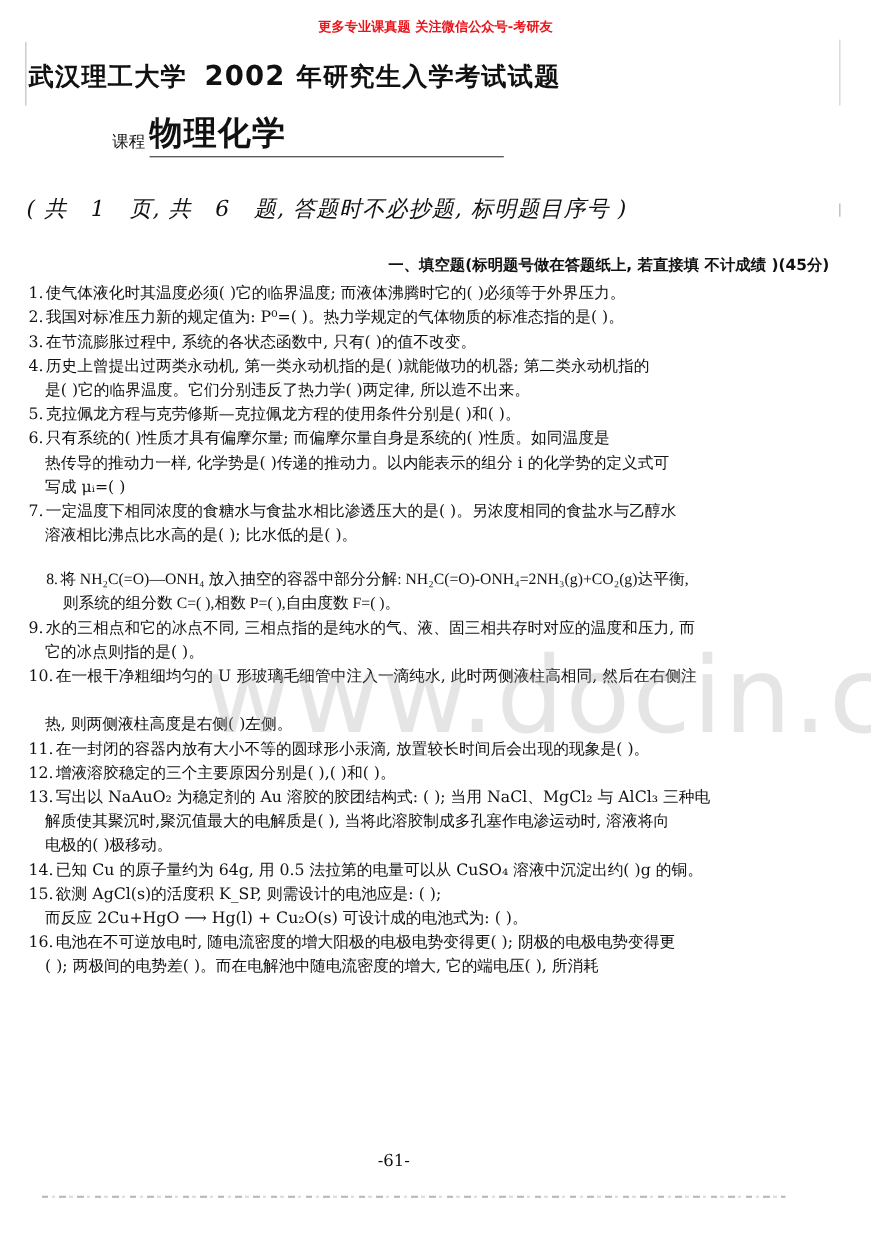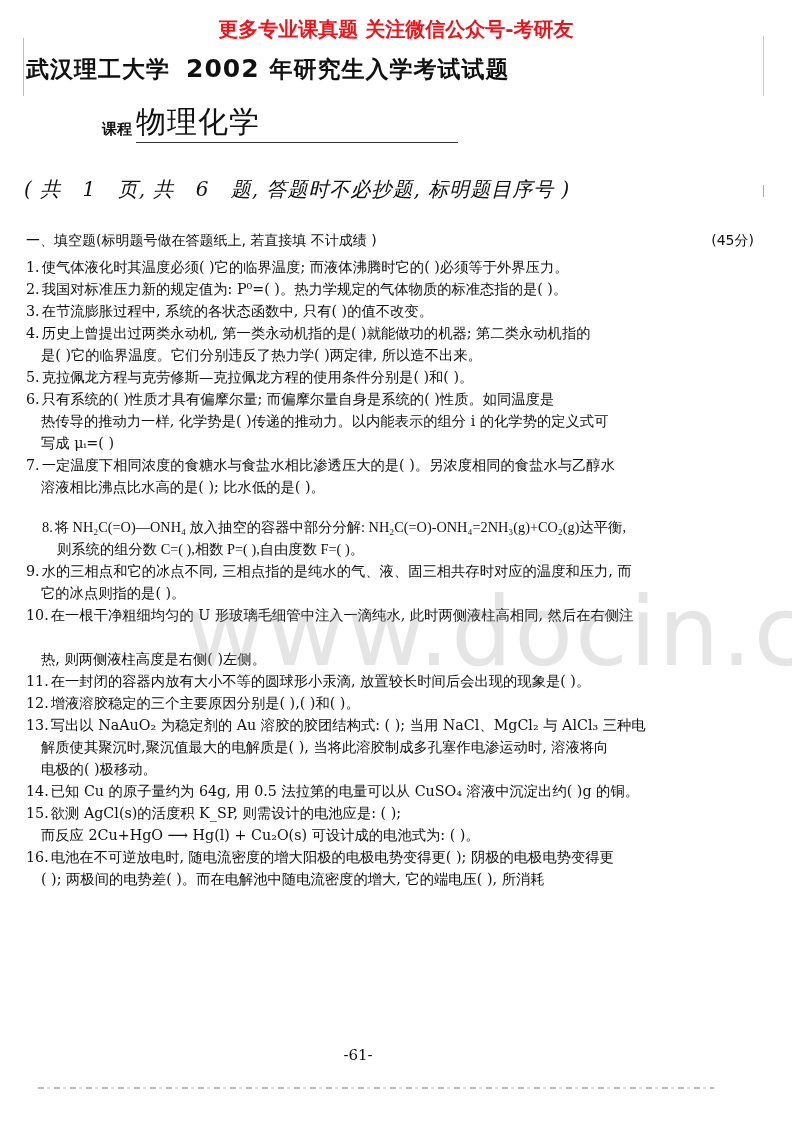--- a/index.html
+++ b/index.html
@@ -4,45 +4,45 @@
   <style>
     html, body { margin: 0; padding: 0; background: #ffffff; }
     body {
       width: 792px; height: 1122px; position: relative; overflow: hidden;
       font-family: "DejaVu Serif", "Liberation Serif", serif;
       color: #111;
     }
     .promo {
       position: absolute; top: 16px; left: 0; width: 792px; text-align: center;
       font-family: "DejaVu Sans", "Liberation Sans", sans-serif;
-      font-weight: bold; font-size: 20px; color: #e8161c; letter-spacing: 0px;
+      font-weight: bold; font-size: 12px; color: #e8161c; letter-spacing: 0px;
     }
     .left-rule { position: absolute; left: 23px; top: 38px; width: 1px; height: 58px; background: #bbb; }
     .right-rule { position: absolute; left: 763px; top: 36px; width: 1px; height: 60px; background: #ccc; }
     .right-rule2 { position: absolute; left: 763px; top: 185px; width: 1px; height: 12px; background: #aaa; }
     .uni-title {
       position: absolute; top: 54px; left: 26px;
       font-family: "DejaVu Sans", "Liberation Sans", sans-serif;
       font-weight: bold; font-size: 23px; letter-spacing: 1px;
     }
     .uni-title .yr { margin: 0 10px 0 16px; font-size: 25px; }
     .course-row { position: absolute; top: 104px; left: 102px; display: flex; align-items: flex-end; }
-    .course-label { font-size: 15px; font-weight: bold; margin-right: 4px; padding-bottom: 4px; }
+    .course-label { font-size: 15px; font-weight: normal; margin-right: 4px; padding-bottom: 4px; }
     .course-name {
       font-family: "DejaVu Sans", "Liberation Sans", sans-serif;
-      font-weight: normal; font-size: 30px; letter-spacing: 1px;
+      font-weight: bold; font-size: 30px; letter-spacing: 1px;
       width: 322px; border-bottom: 1.5px solid #333; padding-bottom: 2px; line-height: 36px;
     }
     .meta-line { position: absolute; top: 176px; left: 24px; font-size: 20px; letter-spacing: 1px; font-style: italic; }
     .meta-line span.sp { display: inline-block; width: 14px; }
     .section-head {
       position: absolute; top: 232px; left: 26px; width: 728px;
-      display: flex; justify-content: space-between;
+      display: flex; justify-content: flex-end;
       font-family: "DejaVu Sans", "Liberation Sans", sans-serif;
-      font-weight: normal; font-size: 14px;
+      font-weight: bold; font-size: 14px;
     }
     .questions { position: absolute; top: 256px; left: 26px; width: 728px; font-size: 14.3px; line-height: 22px; }
     .q { margin: 0; }
     .q .cont { padding-left: 15px; }
     .q8 { margin-top: 18px; margin-left: 16px; }
     .num { margin-right: 2px; }
     .formula { font-family: "Liberation Serif", "DejaVu Serif", serif; }
     .watermark {
       position: absolute; top: 576px; left: 186px;
       font-family: "DejaVu Sans", "Liberation Sans", sans-serif;

